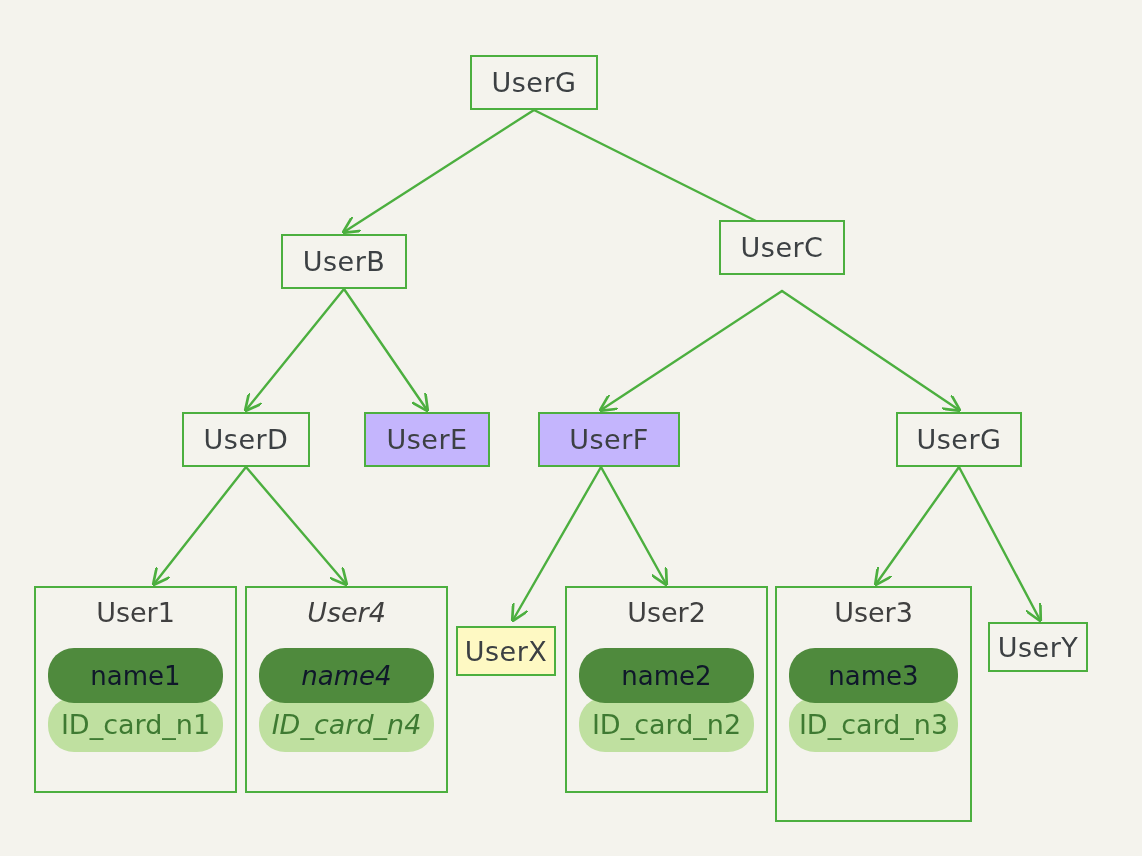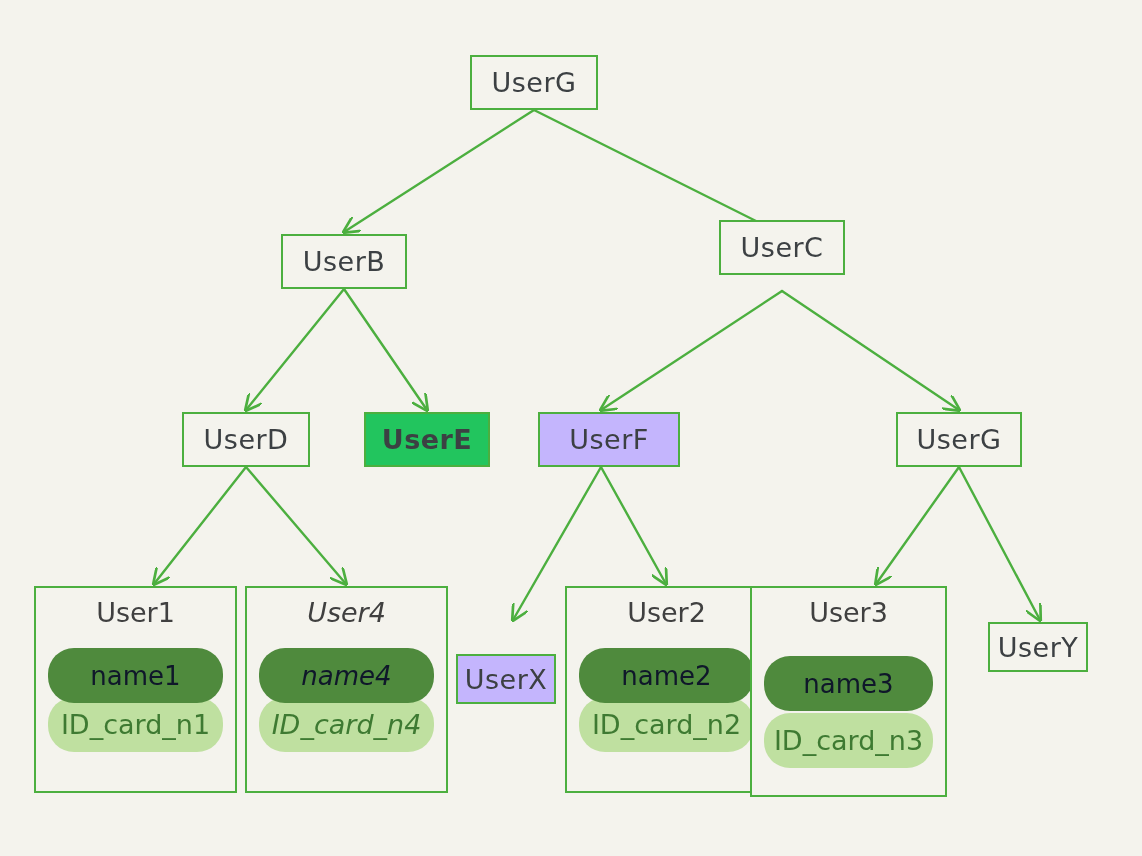--- a/index.html
+++ b/index.html
@@ -121,30 +121,30 @@
   </div>
   <div class="node" style="left: 281px; top: 234px; width: 126px; height: 55px; border-color: rgb(76, 175, 63); background: rgb(244, 243, 237);">
     <span class="node-label">UserB</span>
   </div>
   <div class="node" style="left: 719px; top: 220px; width: 126px; height: 55px; border-color: rgb(76, 175, 63); background: rgb(244, 243, 237);">
     <span class="node-label">UserC</span>
   </div>
   <div class="node" style="left: 182px; top: 412px; width: 128px; height: 55px; border-color: rgb(76, 175, 63); background: rgb(244, 243, 237);">
     <span class="node-label">UserD</span>
   </div>
-  <div class="node" style="left: 364px; top: 412px; width: 126px; height: 55px; border-color: rgb(76, 175, 63); background: #22c55e; font-weight: bold;">
+  <div class="node" style="left: 364px; top: 412px; width: 126px; height: 55px; border-color: rgb(76, 175, 63); background: #c4b5fd;">
     <span class="node-label">UserE</span>
   </div>
   <div class="node" style="left: 538px; top: 412px; width: 142px; height: 55px; border-color: rgb(76, 175, 63); background: #c4b5fd;">
     <span class="node-label">UserF</span>
   </div>
   <div class="node" style="left: 896px; top: 412px; width: 126px; height: 55px; border-color: rgb(76, 175, 63); background: rgb(244, 243, 237);">
     <span class="node-label">UserG</span>
   </div>
-  <div class="node" style="left: 456px; top: 654px; width: 100px; height: 50px; border-color: rgb(76, 175, 63); background: #c4b5fd;">
+  <div class="node" style="left: 456px; top: 626px; width: 100px; height: 50px; border-color: rgb(76, 175, 63); background: #fef9c3;">
     <span class="node-label">UserX</span>
   </div>
   <div class="node" style="left: 988px; top: 622px; width: 100px; height: 50px; border-color: rgb(76, 175, 63); background: rgb(244, 243, 237);">
     <span class="node-label">UserY</span>
   </div>
 
   <div class="rec" style="left: 34px; top: 586px; width: 203px; height: 207px; border-color: rgb(76, 175, 63); background: rgb(244, 243, 237);">
     <span class="rec-title">User1</span>
     <span class="pill pill-name" style="width: 175px;">name1</span>
     <span class="pill pill-id" style="width: 175px;">ID_card_n1</span>
@@ -152,19 +152,19 @@
   <div class="rec" style="left: 245px; top: 586px; width: 203px; height: 207px; border-color: rgb(76, 175, 63); background: rgb(244, 243, 237); font-style: italic;">
     <span class="rec-title">User4</span>
     <span class="pill pill-name" style="width: 175px;">name4</span>
     <span class="pill pill-id" style="width: 175px;">ID_card_n4</span>
   </div>
   <div class="rec" style="left: 565px; top: 586px; width: 203px; height: 207px; border-color: rgb(76, 175, 63); background: rgb(244, 243, 237);">
     <span class="rec-title">User2</span>
     <span class="pill pill-name" style="width: 175px;">name2</span>
     <span class="pill pill-id" style="width: 175px;">ID_card_n2</span>
   </div>
-  <div class="rec" style="left: 750px; top: 586px; width: 197px; height: 211px; border-color: rgb(76, 175, 63); background: rgb(244, 243, 237); gap: 8px;">
+  <div class="rec" style="left: 775px; top: 586px; width: 197px; height: 236px; border-color: rgb(76, 175, 63); background: rgb(244, 243, 237);">
     <span class="rec-title">User3</span>
     <span class="pill pill-name" style="width: 169px;">name3</span>
     <span class="pill pill-id" style="width: 169px;">ID_card_n3</span>
   </div>
 
 </div>
 
 </body></html>

